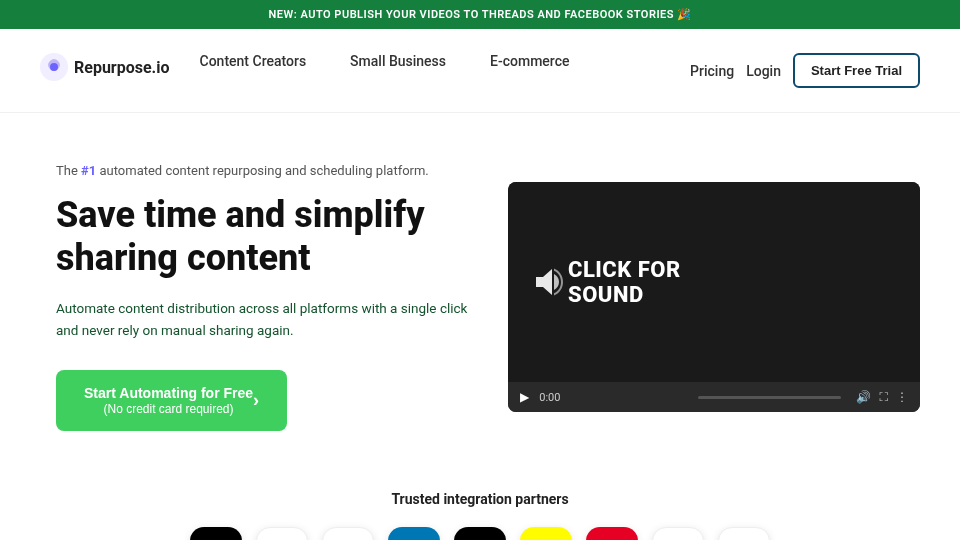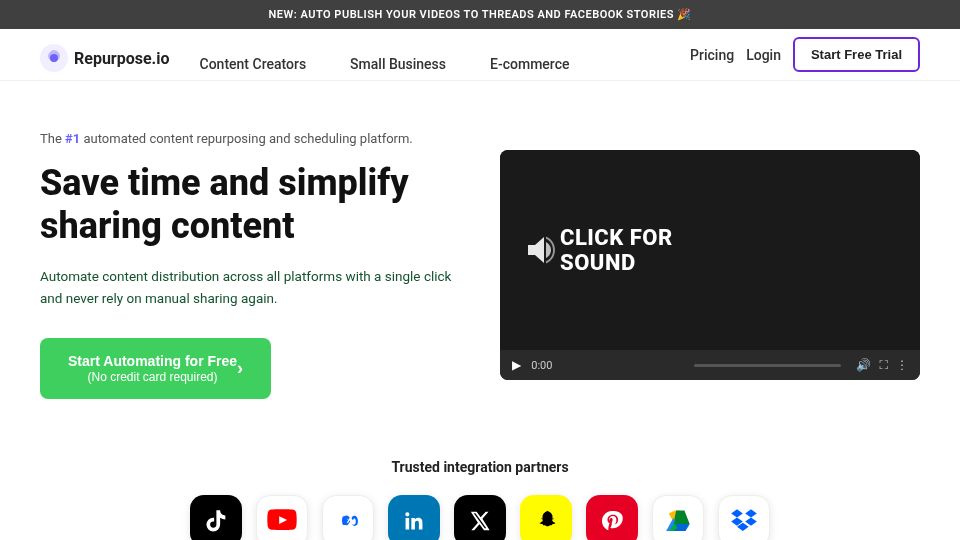--- a/index.html
+++ b/index.html
@@ -1,34 +1,34 @@
 <!DOCTYPE html>
 <html><head>
   <meta charset="utf-8">
   <style>
     * { margin: 0; padding: 0; box-sizing: border-box; }
     body { font-family: -apple-system, BlinkMacSystemFont, 'Segoe UI', Roboto, sans-serif; background: #fff; width: 960px; overflow-x: hidden; }
 
     
     .top-banner {
-      background: #404040;
+      background: #15803d;
       color: #fff;
       text-align: center;
       padding: 8px 4px;
       font-size: 11px;
       font-weight: 600;
       letter-spacing: 0.5px;
       text-transform: uppercase;
     }
 
     
     .navbar {
       display: flex;
-      align-items: flex-end;
-      padding: 8px 40px;
+      align-items: flex-start;
+      padding: 24px 40px;
       border-bottom: 1px solid #f0f0f0;
     }
     .logo {
       display: flex;
       align-items: center;
       gap: 6px;
       font-weight: 700;
       font-size: 16px;
       color: #222;
       text-decoration: none;
@@ -55,39 +55,40 @@
       gap: 12px;
     }
     .nav-right a {
       text-decoration: none;
       color: #333;
       font-size: 14px;
       font-weight: 500;
     }
     .btn-free-trial {
       background: #fff;
-      border: 2px solid #6d28d9;
+      border: 2px solid #0c4a6e;
       color: #222;
       padding: 8px 16px;
       border-radius: 6px;
       font-size: 13px;
       font-weight: 600;
       cursor: pointer;
     }
 
     
     .hero {
       display: flex;
       align-items: center;
       padding: 50px 40px 30px 40px;
       gap: 40px;
     }
     .hero-left {
       flex: 1;
       max-width: 420px;
+      margin-left: 16px;
     }
     .hero-subtitle {
       font-size: 13px;
       color: #555;
       margin-bottom: 16px;
     }
     .hero-subtitle .highlight {
       color: #6c63ff;
       font-weight: 700;
     }

